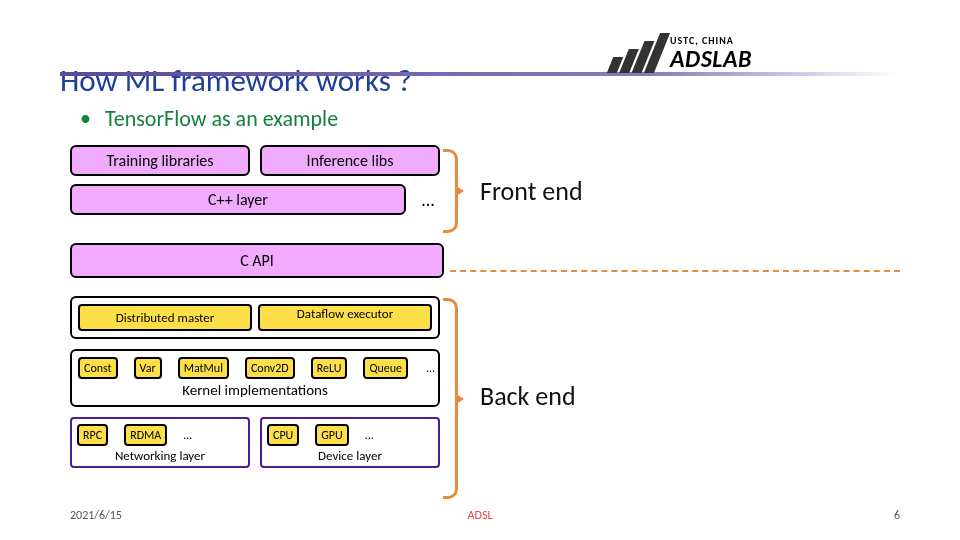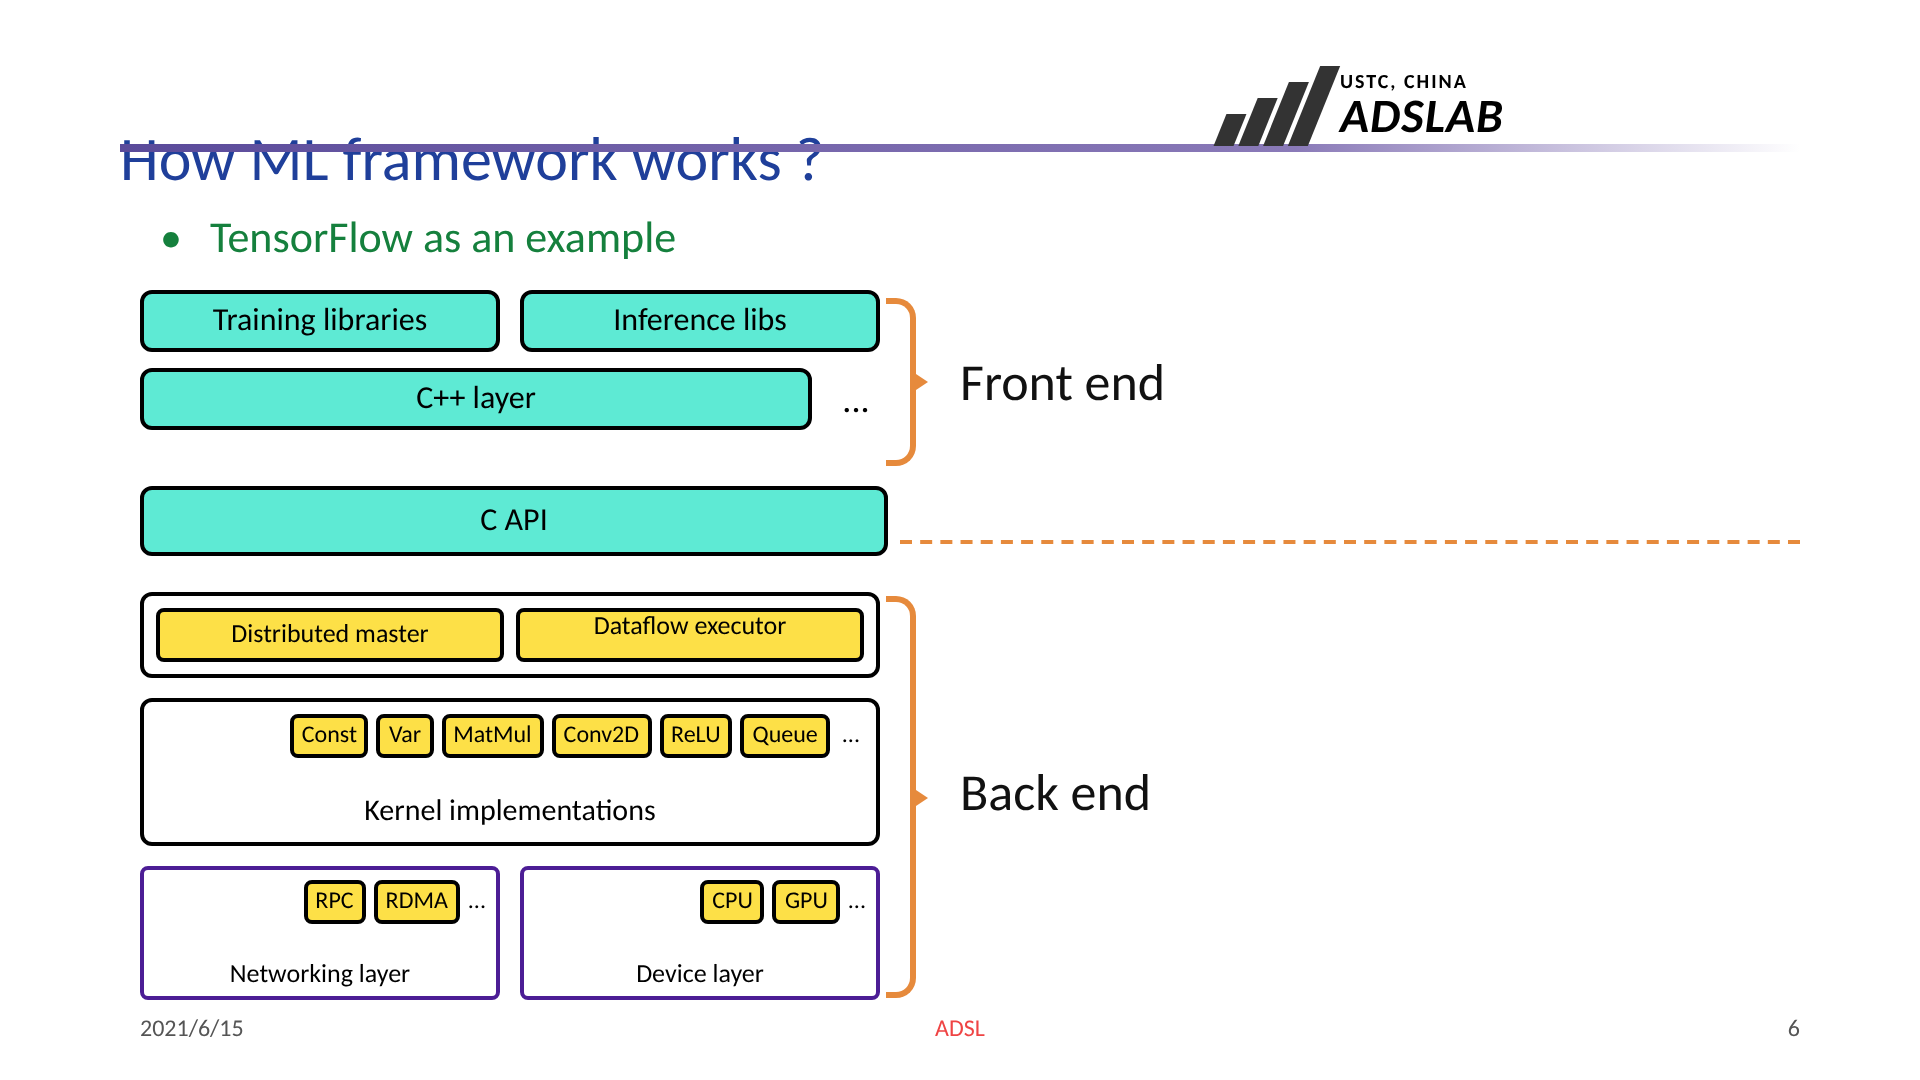--- a/index.html
+++ b/index.html
@@ -66,48 +66,48 @@
     top: 145px;
     width: 370px;
   }
   .rowpair { display: flex; gap: 10px; margin-bottom: 8px; }
   .dbox {
     border: 2px solid #000;
     border-radius: 6px;
     padding: 4px 0;
     text-align: center;
     font-size: 16px;
-    background: #5eead4;
+    background: #f0abfc;
   }
   .wide { flex: 1; }
   .ellip { width: 24px; text-align: center; font-size: 18px; align-self: center; }
   .fullrow { width: 100%; }
   .group {
     border: 2px solid #000;
     border-radius: 6px;
     padding: 6px;
     margin-bottom: 10px;
   }
   .smallbox {
     border: 2px solid #000;
     border-radius: 4px;
     font-size: 12px;
     padding: 2px 4px;
     text-align: center;
     background: #fde047;
   }
-  .group-title { text-align: center; font-size: 15px; margin-top: 18px; }
+  .group-title { text-align: center; font-size: 15px; margin-top: 2px; }
   .dual { display: flex; gap: 10px; }
   .half {
     flex: 1;
     border: 2px solid #4c1d95;
     border-radius: 4px;
     padding: 5px 5px 3px;
   }
-  .chips { display: flex; gap: 4px; justify-content: flex-end; flex-wrap: nowrap; }
+  .chips { display: flex; gap: 16px; justify-content: flex-start; flex-wrap: nowrap; }
   .brace {
     position: absolute;
     border-right: 3px solid #e68a3c;
     border-top: 3px solid #e68a3c;
     border-bottom: 3px solid #e68a3c;
     border-top-right-radius: 10px;
     border-bottom-right-radius: 10px;
     width: 12px;
   }
   .brace::after {

